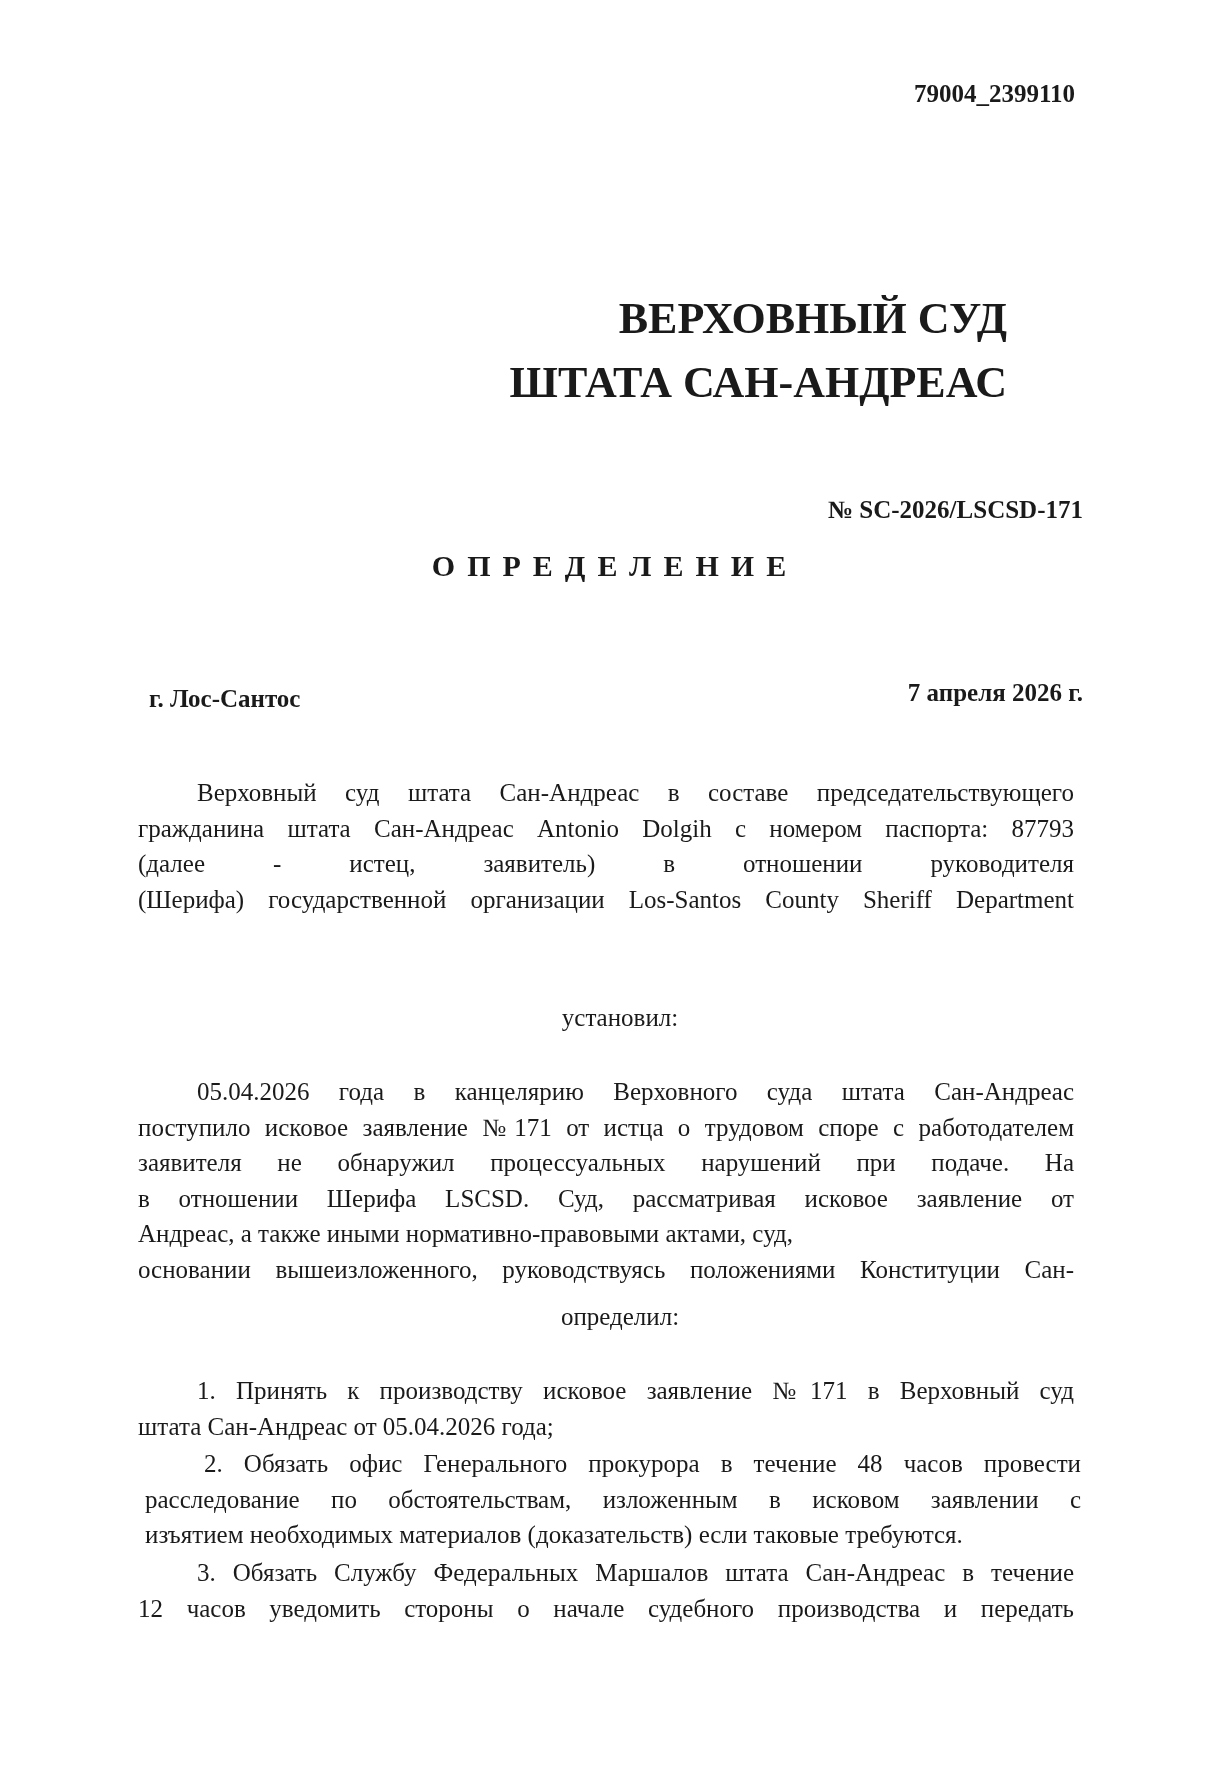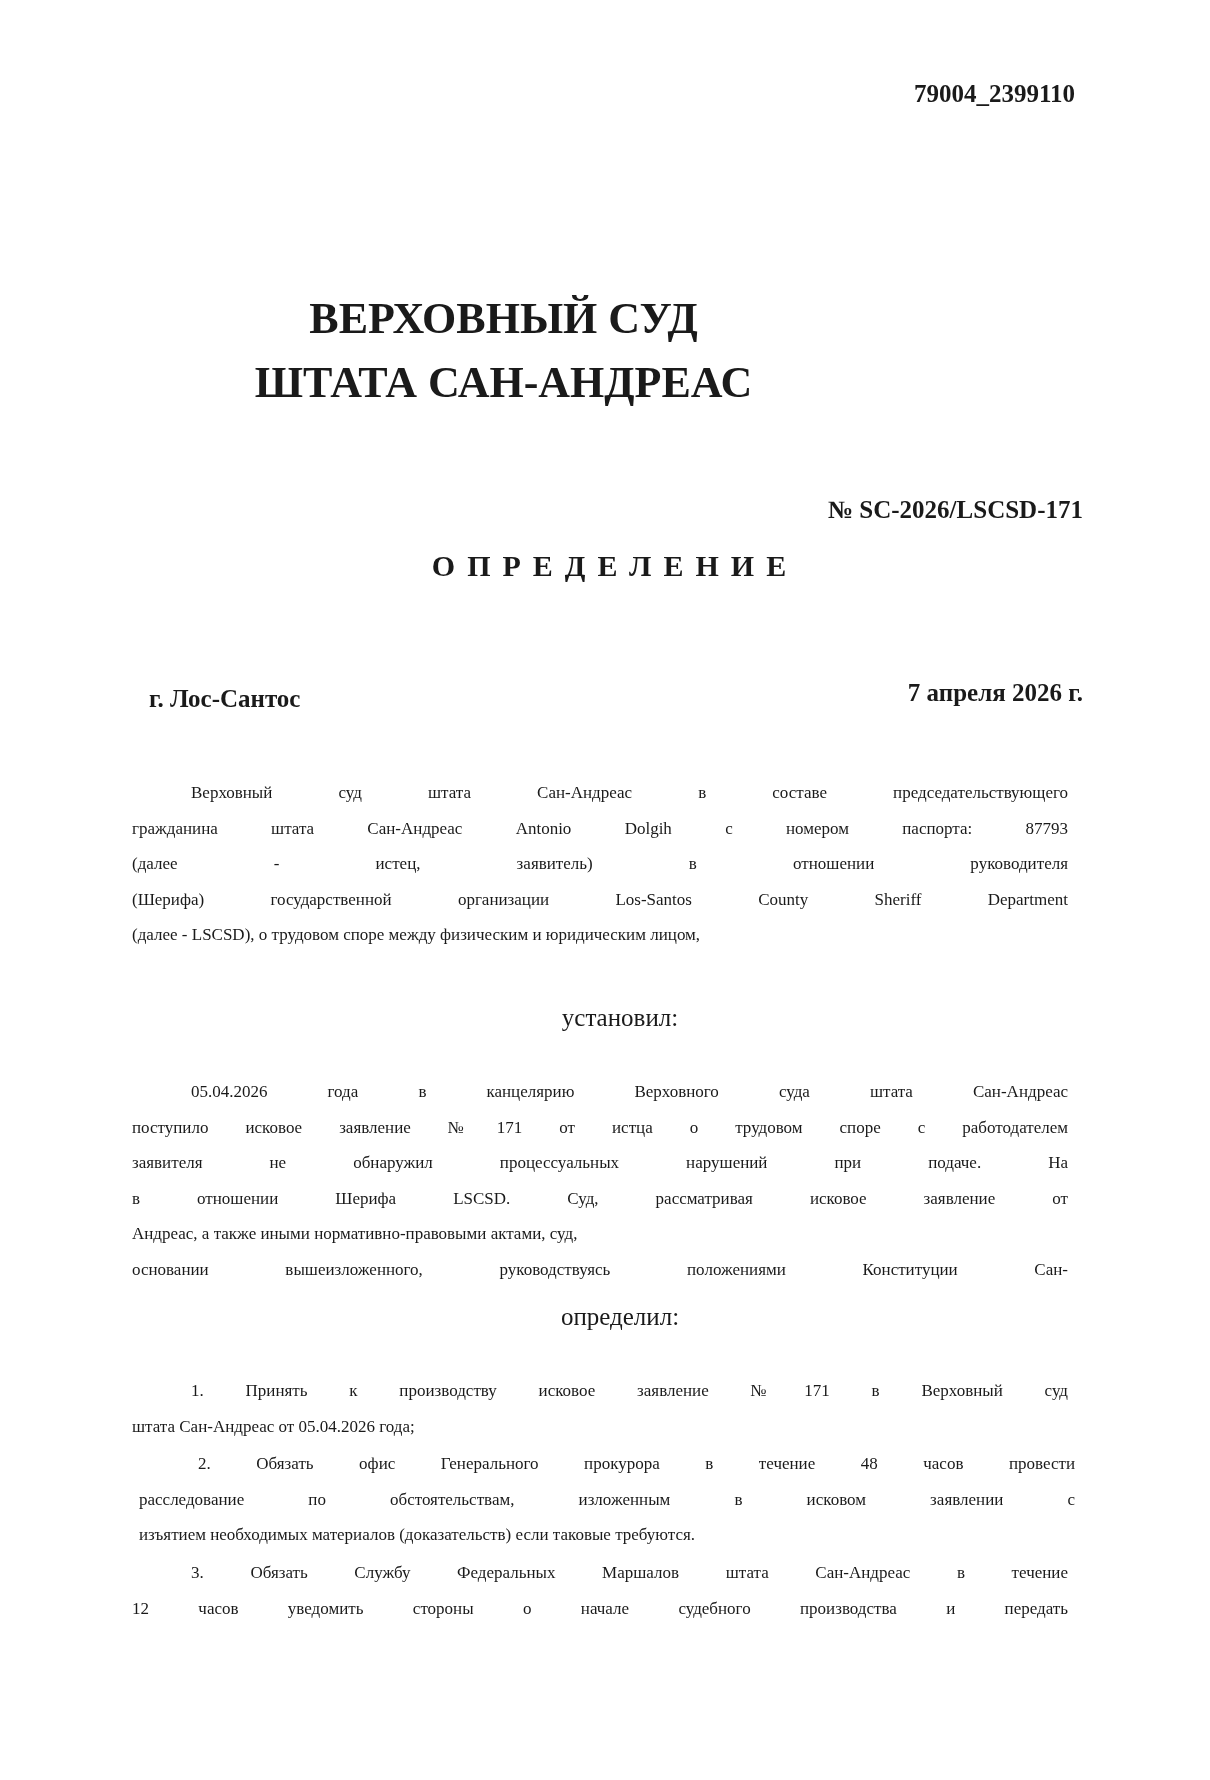--- a/index.html
+++ b/index.html
@@ -1,27 +1,27 @@
 <!DOCTYPE html>
 <html><head>
 <meta charset="utf-8">
 <style>
   html, body { margin: 0; padding: 0; background: #ffffff; }
   body { width: 1210px; height: 1780px; position: relative; overflow: hidden;
          font-family: "Liberation Serif", "DejaVu Serif", serif; color: #1a1a1a; }
   .abs { position: absolute; white-space: nowrap; font-weight: bold; }
   .doc-id { top: 80px; right: 135px; font-size: 25px; }
-  .court-title { left: 0; width: 1007px; text-align: center; font-weight: bold; font-size: 44px; line-height: 1; }
+  .court-title { left: 0; width: 1007px; text-align: right; font-weight: bold; font-size: 44px; line-height: 1; }
   .court-title.l1 { top: 297px; }
   .court-title.l2 { top: 361px; }
   .case-no { top: 496px; right: 127px; font-size: 25px; }
   .doc-type { left: 0; width: 1230px; text-align: center; top: 549px; font-weight: bold; font-size: 30px; letter-spacing: 12px; }
   .city { top: 685px; left: 128px; font-size: 25px; margin-left: 21px; }
   .date { top: 679px; right: 127px; font-size: 25px; }
-  .body-block { position: absolute; left: 132px; width: 936px; font-size: 17px; }
+  .body-block { position: absolute; left: 138px; width: 936px; font-size: 25px; }
   .line { height: 35.5px; line-height: 35.5px; text-align: justify; text-align-last: justify; white-space: nowrap; }
   .line.last { text-align-last: left; }
   .line.indent { padding-left: 59px; }
   .section-head { position: absolute; left: 0; width: 1240px; text-align: center; font-size: 25px; }
 </style>
 </head>
 <body>
 
 <div>
   <div class="abs doc-id">79004_2399110</div>
@@ -33,21 +33,20 @@
   <div class="abs doc-type">ОПРЕДЕЛЕНИЕ</div>
 
   <div class="abs city">г. Лос-Сантос</div>
   <div class="abs date">7 апреля 2026 г.</div>
 
   <div class="body-block" style="top:775px;">
     <div class="line indent">Верховный суд штата Сан-Андреас в составе председательствующего</div>
     <div class="line">гражданина штата Сан-Андреас Antonio Dolgih с номером паспорта: 87793</div>
     <div class="line">(далее - истец, заявитель) в отношении руководителя</div>
     <div class="line">(Шерифа) государственной организации Los-Santos County Sheriff Department</div>
-    <div class="line last">(далее - LSCSD), о трудовом споре между физическим и юридическим лицом,</div>
   </div>
 
   <div class="section-head" style="top:1004px;">установил:</div>
 
   <div class="body-block" style="top:1074px;">
     <div class="line indent">05.04.2026 года в канцелярию Верховного суда штата Сан-Андреас</div>
     <div class="line">поступило исковое заявление №171 от истца о трудовом споре с работодателем</div>
     <div class="line">заявителя не обнаружил процессуальных нарушений при подаче. На</div>
     <div class="line">в отношении Шерифа LSCSD. Суд, рассматривая исковое заявление от</div>
     <div class="line last">Андреас, а также иными нормативно-правовыми актами, суд,</div>

